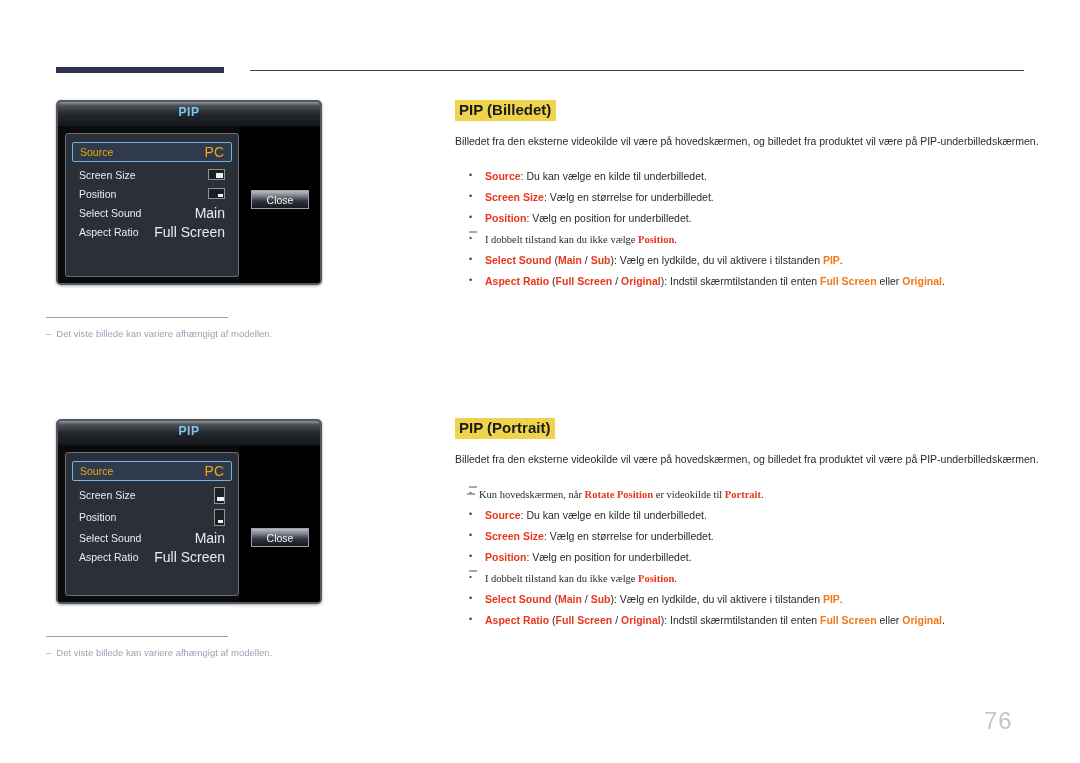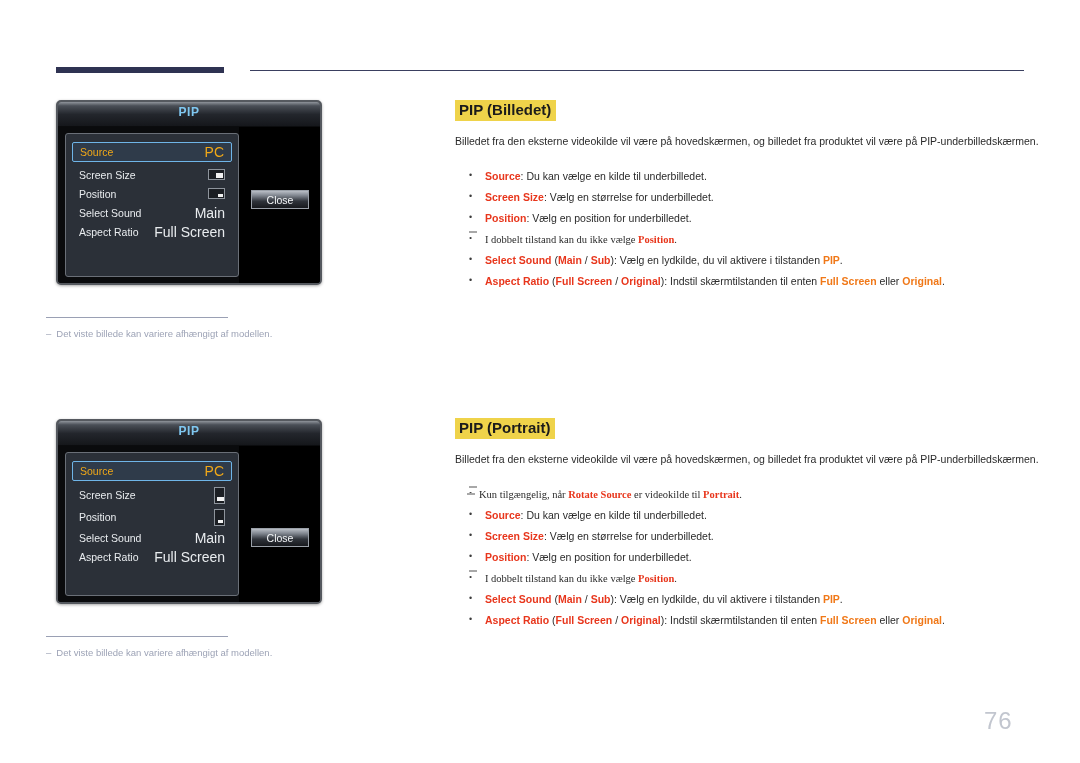--- a/index.html
+++ b/index.html
@@ -370,21 +370,21 @@
     </li>
   </ul>
 </div>
 
 <div class="article" style="top:418px;">
   <div class="heading">PIP (Portrait)</div>
   <div class="intro">Billedet fra den eksterne videokilde vil være på hovedskærmen, og billedet fra produktet vil være på PIP-underbilledskærmen.</div>
 
   <ul class="bullets">
     <li class="subnote" style="padding-left:24px; margin-top:7px;">
-      <span style="position:absolute;left:12px;top:6px;width:8px;height:2px;background:#a8a8a8;"></span><span>Kun tilgængelig, når </span><span class="sub-kw">Rotate Source</span><span> er videokilde til </span><span class="sub-kw">Portrait</span><span>.</span>
+      <span style="position:absolute;left:12px;top:6px;width:8px;height:2px;background:#a8a8a8;"></span><span>Kun hovedskærmen, når </span><span class="sub-kw">Rotate Position</span><span> er videokilde til </span><span class="sub-kw">Portrait</span><span>.</span>
     </li>
     <li>
       <span class="kw">Source</span><span>: Du kan vælge en kilde til underbilledet.</span>
     </li>
     <li>
       <span class="kw">Screen Size</span><span>: Vælg en størrelse for underbilledet.</span>
     </li>
     <li>
       <span class="kw">Position</span><span>: Vælg en position for underbilledet.</span>
     </li>

